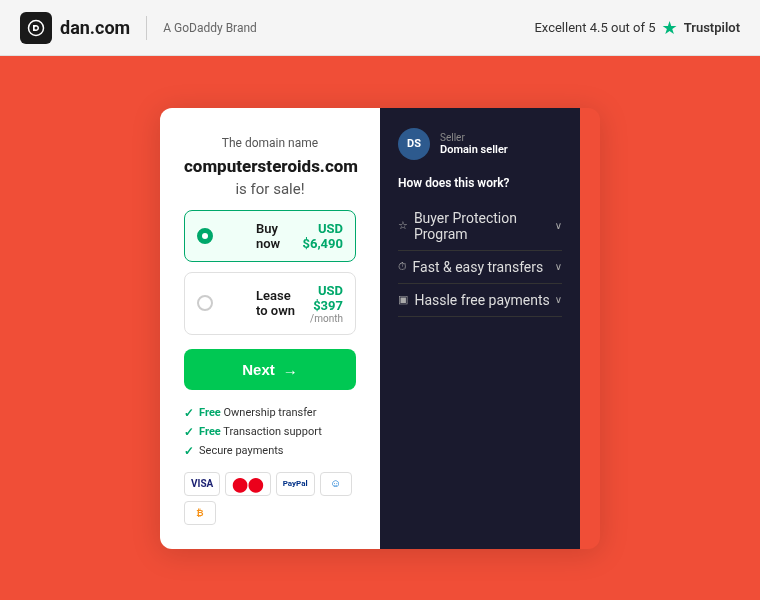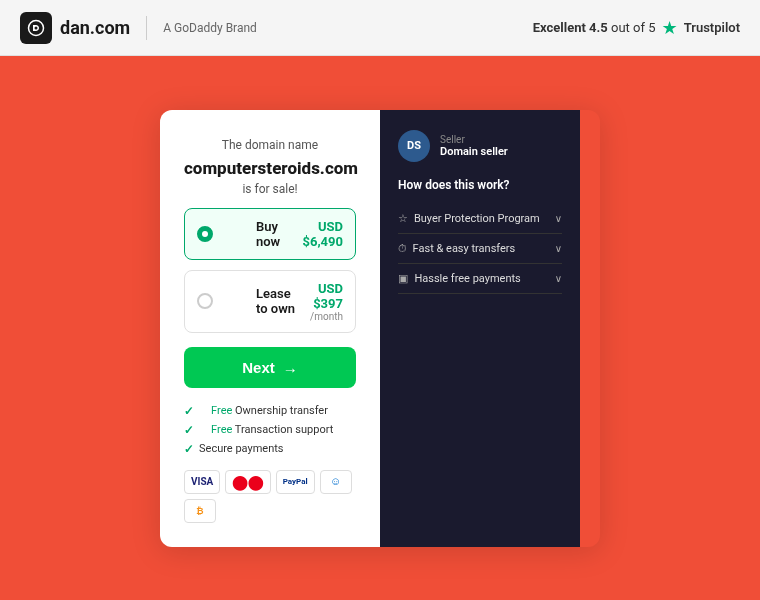--- a/index.html
+++ b/index.html
@@ -61,21 +61,21 @@
     .header-right {
       display: flex;
       align-items: center;
       gap: 6px;
     }
     .trustpilot-text {
       font-size: 13px;
       color: #333;
     }
     .trustpilot-text strong {
-      font-weight: 700;
+      font-weight: 400;
     }
     .trustpilot-star {
       color: #00b67a;
       font-size: 18px;
     }
     .trustpilot-logo {
       font-size: 13px;
       color: #333;
       font-weight: 600;
     }
@@ -114,21 +114,21 @@
     }
     .domain-name {
       text-align: center;
       font-size: 17px;
       font-weight: 800;
       color: #1a1a1a;
       margin-bottom: 4px;
     }
     .for-sale {
       text-align: center;
-      font-size: 12px;
+      font-size: 15px;
       color: #555;
       margin-bottom: 12px;
     }
 
     .option-row {
       display: flex;
       align-items: center;
       justify-content: space-between;
       padding: 10px 12px;
       border-radius: 8px;
@@ -216,22 +216,21 @@
       align-items: center;
       gap: 5px;
     }
     .check-green {
       color: #00a86b;
       font-weight: 700;
       font-size: 12px;
     }
     .free-text {
       color: #00a86b;
-      font-weight: 400;
-      margin-left: 12px;
+      font-weight: 700;
     }
 
     .payment-icons {
       display: flex;
       gap: 5px;
       flex-wrap: wrap;
     }
     .payment-icon {
       border: 1px solid #ddd;
       border-radius: 4px;
@@ -313,21 +312,21 @@
       display: flex;
       align-items: center;
       gap: 6px;
     }
     .faq-icon {
       color: #aaa;
       font-size: 11px;
       flex-shrink: 0;
     }
     .faq-label {
-      font-size: 11px;
+      font-size: 14px;
       color: #ddd;
     }
     .faq-chevron {
       color: #aaa;
       font-size: 10px;
     }
   </style>
 </head>
 <body>
 

